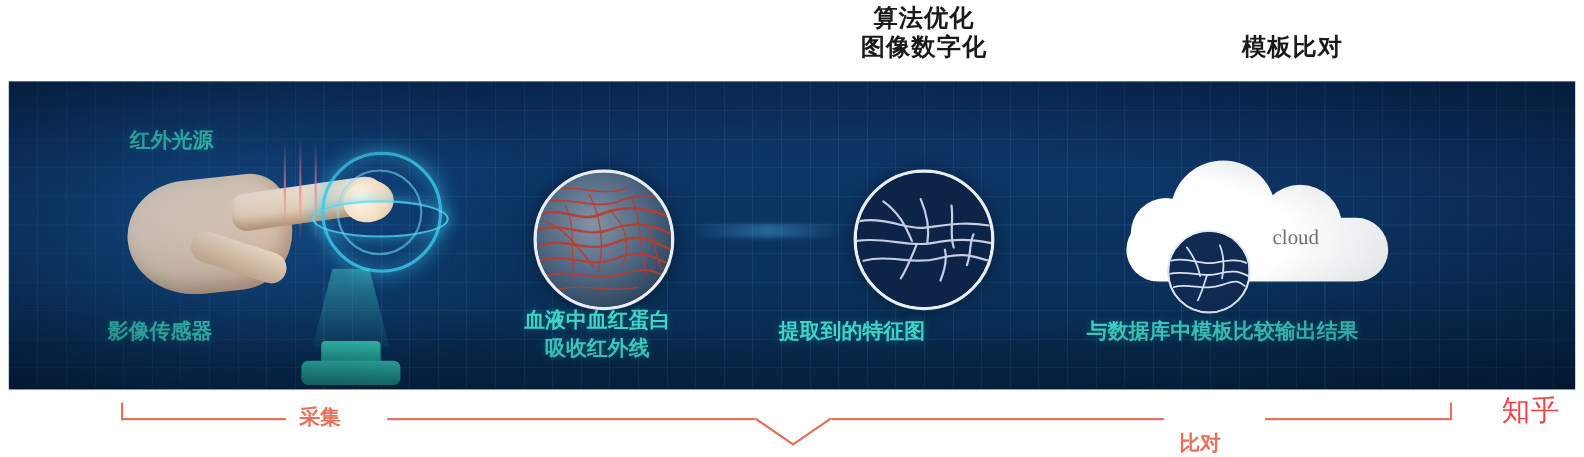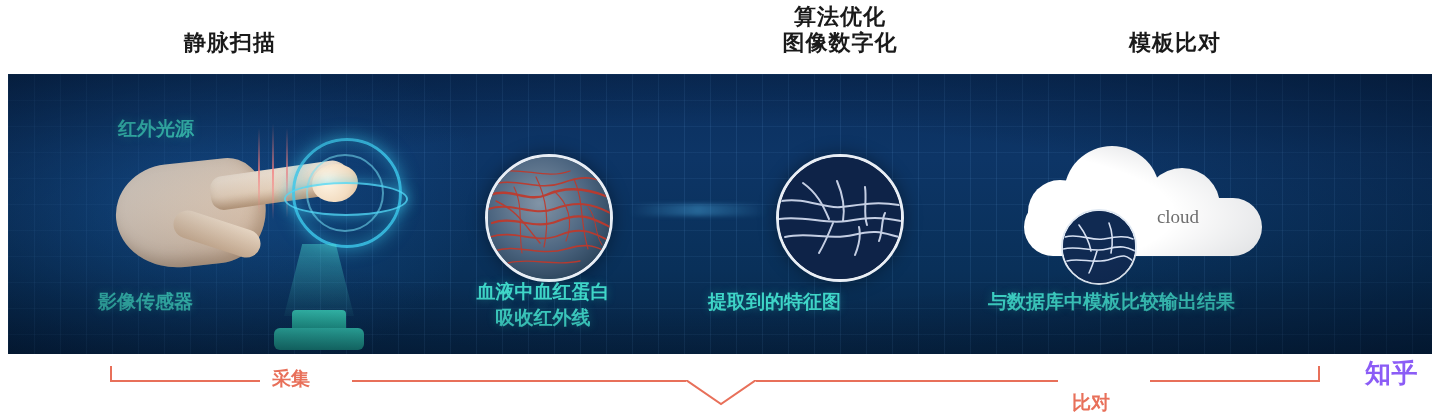--- a/index.html
+++ b/index.html
@@ -284,30 +284,29 @@
     top: 356px;
     display: flex;
     align-items: center;
     gap: 9px;
     color: #1b1b1b;
     font-size: 25px;
     font-weight: bold;
     letter-spacing: 0.5px;
   }
   .wm-logo {
-    color: #8b5cf6;
+    color: #ef4444;
     font-size: 26px;
-    font-weight: bold;
+    font-weight: normal;
   }
 </style>
 </head>
 <body>
 
 <div class="titles">
-  <div class="title" id="title-0">静脉扫描</div>
   <div class="title" id="title-3">模板比对</div>
   <div class="title" id="title-2">
     <span class="line2">算法优化</span>
     <span class="line2">图像数字化</span>
   </div>
 </div>
 
 <div class="panel">
   <div class="grid"></div>
   <div class="glow-left"></div>

